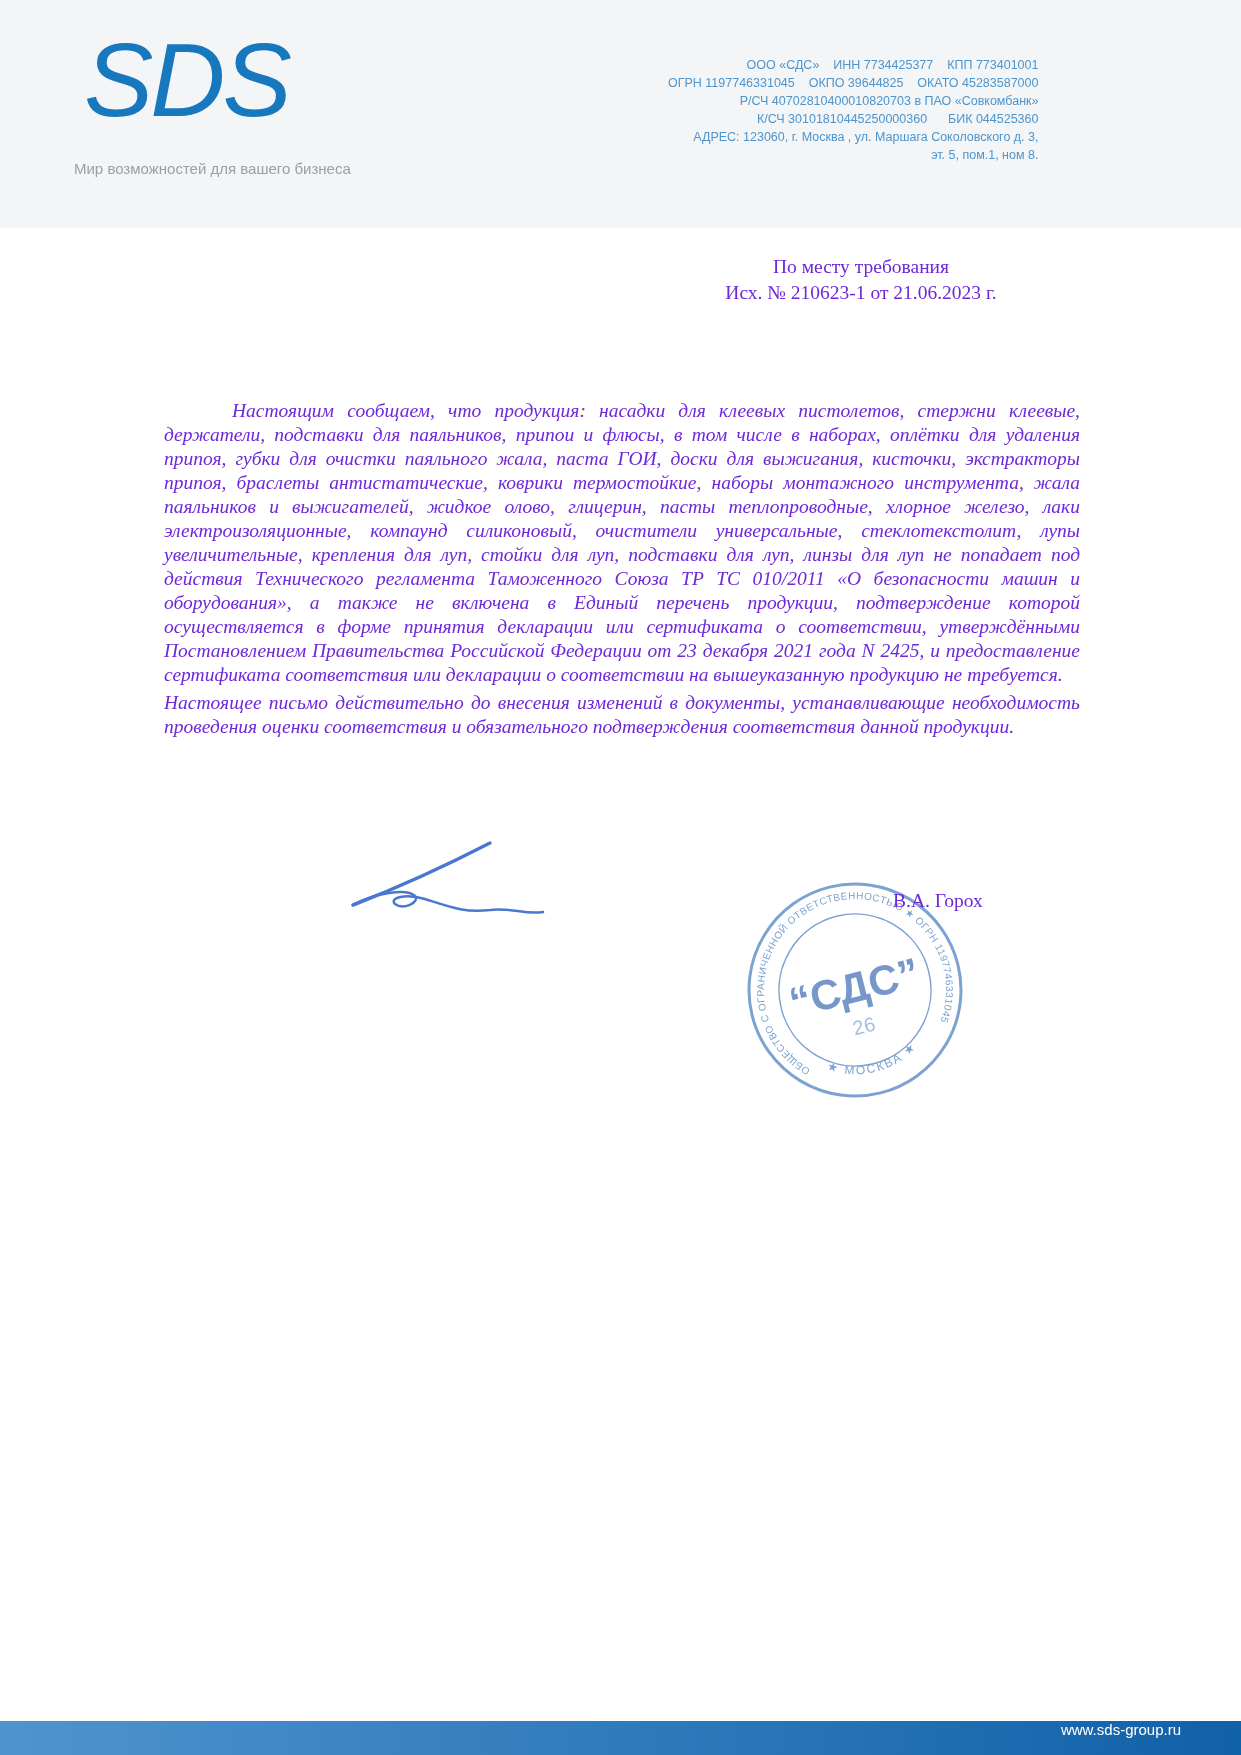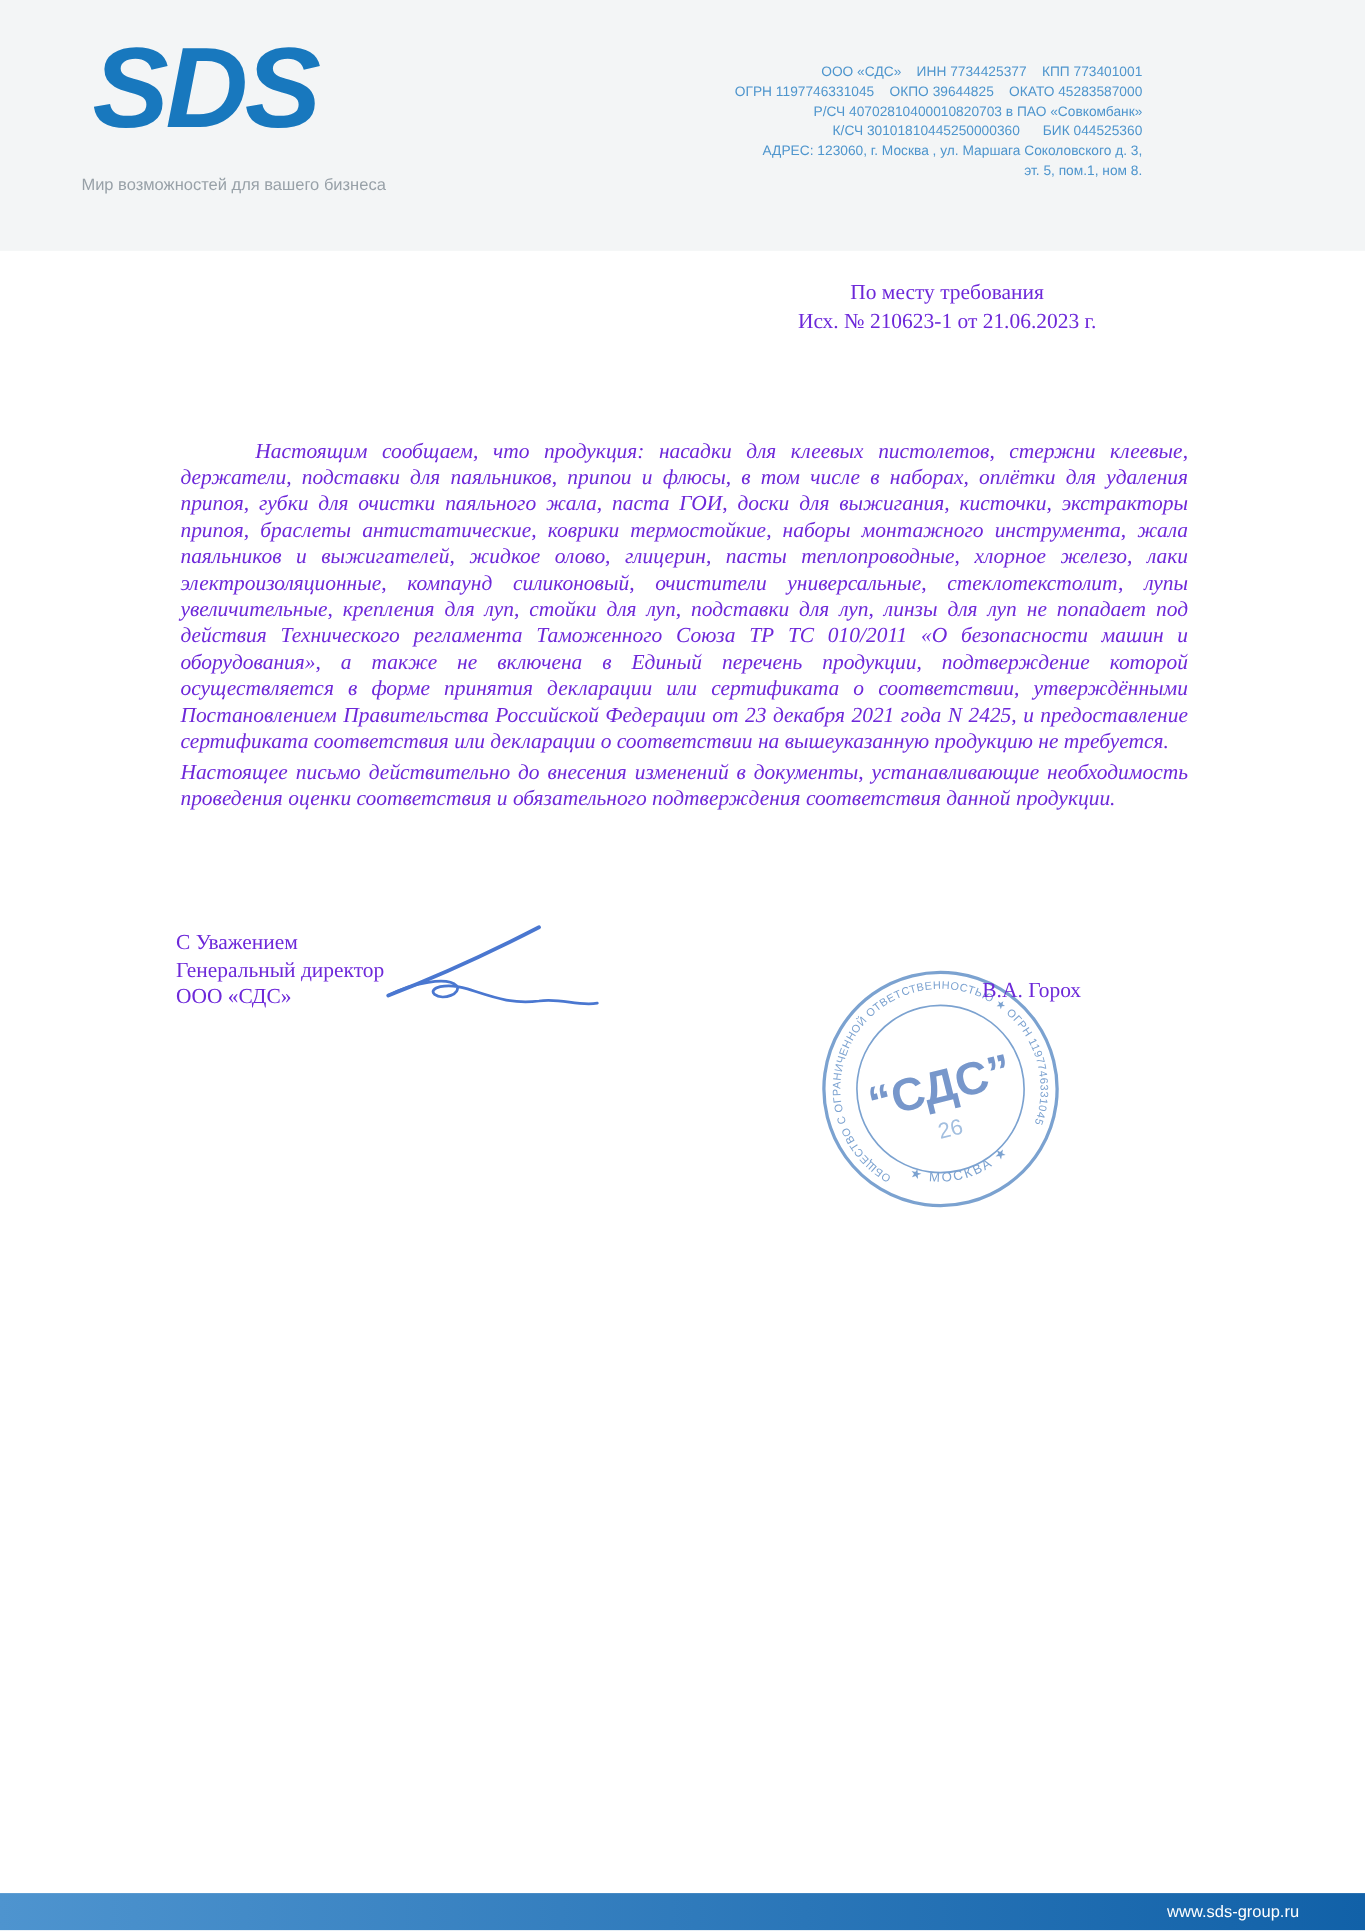--- a/index.html
+++ b/index.html
@@ -8,21 +8,21 @@
     background:#ffffff; overflow:hidden;
     font-family:"Liberation Sans", sans-serif;
   }
   .header-band {
     position:absolute; top:0; left:0; width:100%; height:228px;
     background:#f3f5f6;
   }
   .logo {
     position:absolute; left:84px; top:28px;
     font-family:"Liberation Sans", sans-serif;
-    font-weight:bold; font-style:italic;
+    font-weight:normal; font-style:italic;
     font-size:104px; line-height:1; letter-spacing:-3px;
     color:#1878be;
   }
   .tagline {
     position:absolute; left:74px; top:160px;
     font-size:15px; color:#98a1a8;
   }
   .company-details {
     position:absolute; left:668px; top:56px;
     font-size:12.5px; line-height:18px; color:#4e95cd;text-align:right;
@@ -52,21 +52,21 @@
     font-size:19.5px; z-index:3;
   }
   .signature-svg { position:absolute; left:315px; top:833px; z-index:2; }
   .stamp {
     position:absolute; left:737px; top:872px; width:236px; height:236px;
     transform:rotate(-14deg); opacity:0.85; z-index:1;
   }
   .footer {
     position:absolute; left:0; bottom:0; width:100%; height:34px;
     background:linear-gradient(90deg,#4e94cf 0%, #1161a8 100%);
-    display:flex; align-items:center; justify-content:flex-end;
+    display:flex; align-items:flex-start; justify-content:flex-end;
     box-sizing:border-box; padding-right:60px;
   }
   .footer-text { color:#ffffff; font-size:15px; }
 </style>
 </head>
 <body>
 
 <div class="page">
 
   <div class="header-band">
@@ -86,25 +86,20 @@
     <div>По месту требования</div>
     <div>Исх. № 210623-1 от 21.06.2023 г.</div>
   </div>
 
 
   <div class="bodytext serif">
     <p class="p1">Настоящим сообщаем, что продукция: насадки для клеевых пистолетов, стержни клеевые, держатели, подставки для паяльников, припои и флюсы, в том числе в наборах, оплётки для удаления припоя, губки для очистки паяльного жала, паста ГОИ, доски для выжигания, кисточки, экстракторы припоя, браслеты антистатические, коврики термостойкие, наборы монтажного инструмента, жала паяльников и выжигателей, жидкое олово, глицерин, пасты теплопроводные, хлорное железо, лаки электроизоляционные, компаунд силиконовый, очистители универсальные, стеклотекстолит, лупы увеличительные, крепления для луп, стойки для луп, подставки для луп, линзы для луп не попадает под действия Технического регламента Таможенного Союза ТР ТС 010/2011 «О безопасности  машин и оборудования», а также не включена в Единый перечень продукции, подтверждение которой осуществляется в форме принятия декларации или сертификата о соответствии, утверждёнными Постановлением Правительства Российской Федерации от 23 декабря 2021 года N 2425, и предоставление сертификата соответствия или декларации о соответствии на вышеуказанную продукцию не требуется.</p>
     <p class="p2">Настоящее письмо действительно до внесения изменений в документы, устанавливающие необходимость проведения оценки соответствия и обязательного подтверждения соответствия данной продукции.</p>
   </div>
 
-  <div class="sign-block serif">
-    <div>С Уважением</div>
-    <div>Генеральный директор</div>
-    <div>ООО «СДС»</div>
-  </div>
 
   <svg class="signature-svg" width="260" height="100" viewBox="0 0 260 100">
     <path d="M 175 10 C 140 28, 90 52, 38 72" stroke="#4a77d0" stroke-width="3.5" fill="none" stroke-linecap="round"></path>
     <path d="M 38 72 C 60 60, 92 55, 100 63 C 105 70, 88 77, 80 71 C 74 65, 90 60, 110 66 C 135 74, 150 80, 175 77 C 195 74, 210 82, 228 79" stroke="#4a77d0" stroke-width="2.5" fill="none" stroke-linecap="round"></path>
   </svg>
 
   <div class="signer-name serif">В.А. Горох</div>
 
   <svg class="stamp" viewBox="0 0 236 236">
     <defs>

